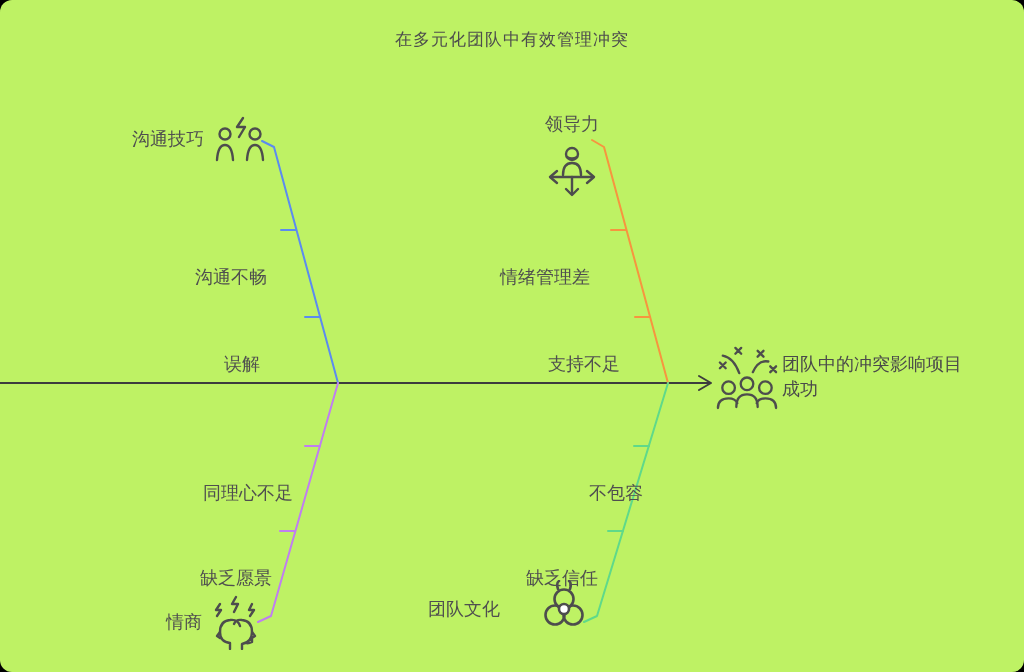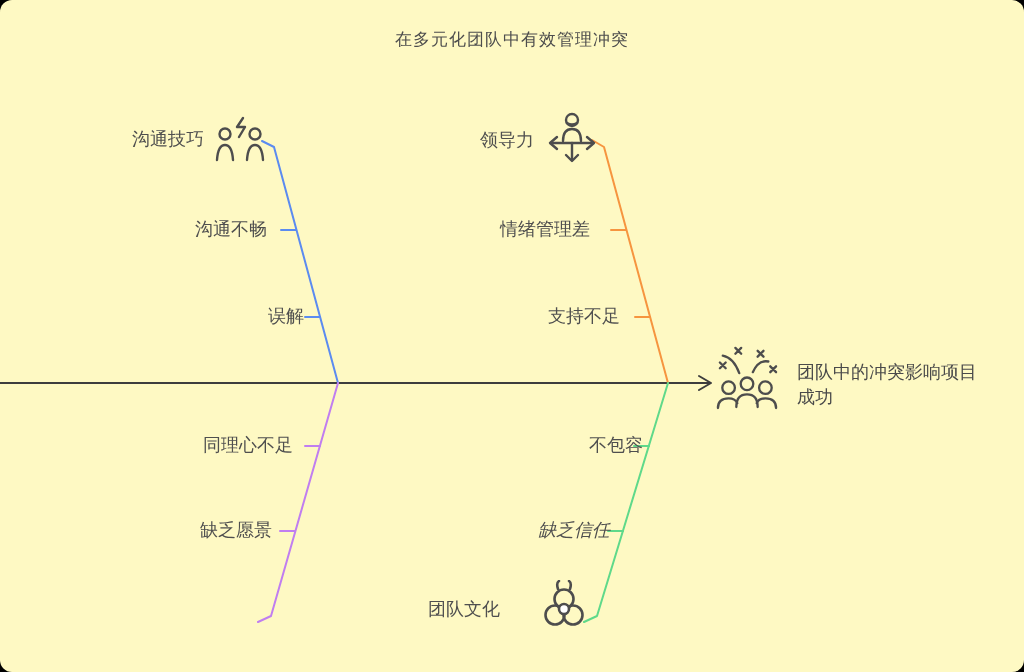--- a/index.html
+++ b/index.html
@@ -1,35 +1,35 @@
 <!DOCTYPE html>
 <html><head>
 <meta charset="utf-8">
 <style>
   html,body{margin:0;padding:0;background:#000;}
   .canvas{
-    position:relative;width:1024px;height:672px;background:#fef9c3;
+    position:relative;width:1024px;height:672px;background:#bef264;
     border-radius:12px;overflow:hidden;
     font-family:"Liberation Sans","DejaVu Sans",sans-serif;
   }
   .title{
     position:absolute;top:28px;left:0;right:0;text-align:center;
     font-size:17px;color:#4d4d4d;letter-spacing:1px;
   }
   .lines{position:absolute;inset:0;width:1024px;height:672px;}
   .label{
     position:absolute;font-size:18px;color:#4f4f4f;line-height:26px;
-    white-space:nowrap;text-align:right;
+    white-space:nowrap;text-align:right;margin-top:48px;
   }
   .head{
     position:absolute;display:flex;align-items:center;gap:10px;
     font-size:18px;color:#4f4f4f;
   }
   .effect{
-    position:absolute;left:716px;top:344px;display:flex;align-items:flex-end;gap:19px;
+    position:absolute;left:716px;top:344px;display:flex;align-items:center;gap:4px;
   }
   .effect-text{
     width:192px;font-size:18px;line-height:25px;color:#4a4a4a;text-align:left;
   }
   .icon{flex:0 0 auto;display:block;}
 </style>
 </head>
 <body>
 
 <div class="canvas">
@@ -62,57 +62,69 @@
     <span>沟通技巧</span>
     <svg class="icon" width="52" height="46" viewBox="0 0 52 46" fill="none" stroke="#4d4d4d" stroke-width="2.4" stroke-linecap="round" stroke-linejoin="round">
       <circle cx="11" cy="18" r="5.5"></circle>
       <path d="M3,44 Q4,29 11,29 Q18,29 19,44"></path>
       <circle cx="41" cy="18" r="5.5"></circle>
       <path d="M33,44 Q34,29 41,29 Q48,29 49,44"></path>
       <polyline points="29,2 23,11 31,11 25,21"></polyline>
     </svg>
   </div>
 
-  <div class="head" style="right:424px;top:112px;">
+  <div class="head" style="right:424px;top:112px;flex-direction:column;">
     <span>领导力</span>
     <svg class="icon" width="56" height="56" viewBox="0 0 56 56" fill="none" stroke="#4d4d4d" stroke-width="2.4" stroke-linecap="round" stroke-linejoin="round">
       <circle cx="28" cy="8" r="6"></circle>
       <path d="M23,11 Q28,14 33,11"></path>
       <path d="M19,29 Q19,17 28,17 Q37,17 37,29"></path>
       <line x1="7" y1="31" x2="49" y2="31"></line>
       <polyline points="13,25 6,31 13,37"></polyline>
       <polyline points="43,25 50,31 43,37"></polyline>
       <line x1="28" y1="31" x2="28" y2="48"></line>
       <polyline points="22,43 28,49 34,43"></polyline>
     </svg>
   </div>
 
+  <div class="head" style="right:764px;top:594px;">
+    <span>情商</span>
+    <svg class="icon" width="48" height="56" viewBox="0 0 48 56" fill="none" stroke="#4d4d4d" stroke-width="2.4" stroke-linecap="round" stroke-linejoin="round">
+      <path d="M18,55 L18,49 Q8,48 8,38 Q8,27 18,26 Q26,25 28,32"></path>
+      <path d="M8,38 L5,42 L8,44"></path>
+      <path d="M30,55 L30,50 Q40,48 40,38 L43,42 L40,44 L40,48 Q36,50 34,49"></path>
+      <path d="M40,38 Q40,27 30,26 Q24,25 22,30"></path>
+      <polyline points="8,10 4,16 9,16 5,22"></polyline>
+      <polyline points="24,3 20,10 26,10 22,18"></polyline>
+      <polyline points="40,10 37,16 42,16 38,22"></polyline>
+    </svg>
+  </div>
 
   <div class="head" style="right:436px;top:580px;gap:40px;">
     <span>团队文化</span>
     <svg class="icon" width="48" height="58" viewBox="0 0 48 58" fill="none" stroke="#4d4d4d" stroke-width="2.6" stroke-linecap="round" stroke-linejoin="round">
       <path d="M18,9 Q16,3 19,1 M30,9 Q32,3 29,1"></path>
       <circle cx="24" cy="19" r="9.5"></circle>
       <circle cx="15" cy="35" r="9.5"></circle>
       <circle cx="33" cy="35" r="9.5"></circle>
       <circle cx="24" cy="29" r="5" fill="#ffffff"></circle>
     </svg>
   </div>
 
   <div class="label" style="right:757px;top:216px;">沟通不畅</div>
-  <div class="label" style="right:720px;top:303px;">误解</div>
+  <div class="label" style="right:764px;top:303px;">误解</div>
 
   <div class="label" style="right:434px;top:216px;">情绪管理差</div>
   <div class="label" style="right:404px;top:303px;">支持不足</div>
 
   <div class="label" style="right:731px;top:432px;">同理心不足</div>
   <div class="label" style="right:752px;top:517px;">缺乏愿景</div>
 
   <div class="label" style="right:381px;top:432px;">不包容</div>
-  <div class="label" style="right:414px;top:517px;font-style:italic;">缺乏信任</div>
+  <div class="label" style="right:426px;top:517px;">缺乏信任</div>
 
   <div class="effect">
     <svg class="icon" width="62" height="66" viewBox="0 0 64 66" fill="none" stroke="#4d4d4d" stroke-width="2.4" stroke-linecap="round" stroke-linejoin="round">
       <path d="M24,29 Q18,13 7,11"></path>
       <path d="M38,28 Q44,15 54,17"></path>
       <path d="M4,18 L10,24 M10,18 L4,24"></path>
       <path d="M20,3 L26,9 M26,3 L20,9"></path>
       <path d="M43,6 L49,12 M49,6 L43,12"></path>
       <path d="M56,22 L62,28 M62,22 L56,28"></path>
       <circle cx="32" cy="40" r="6.5"></circle>

